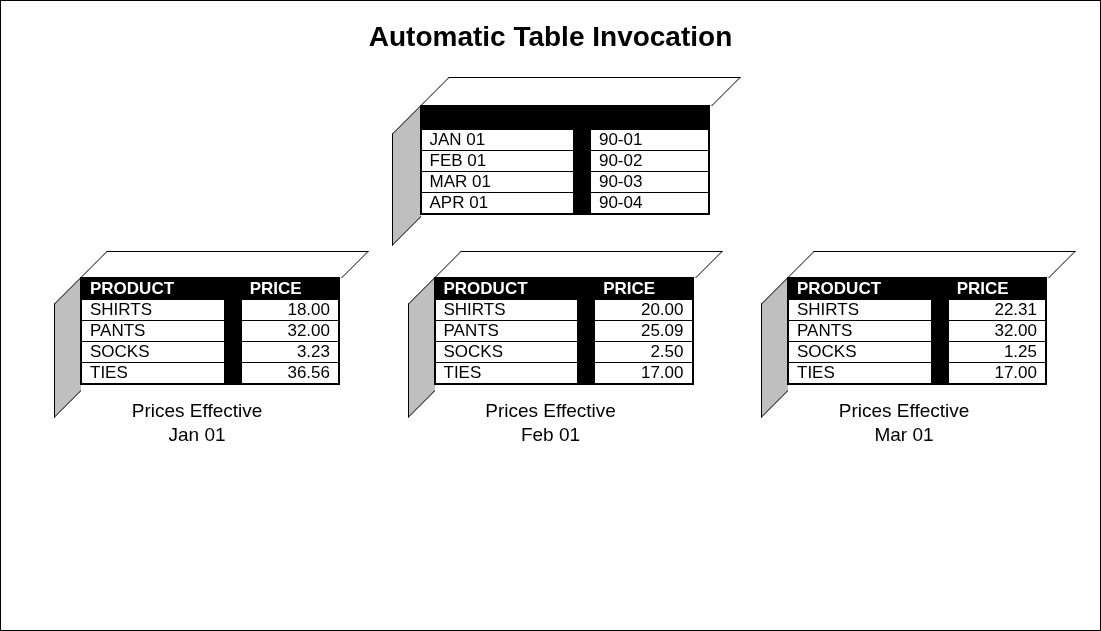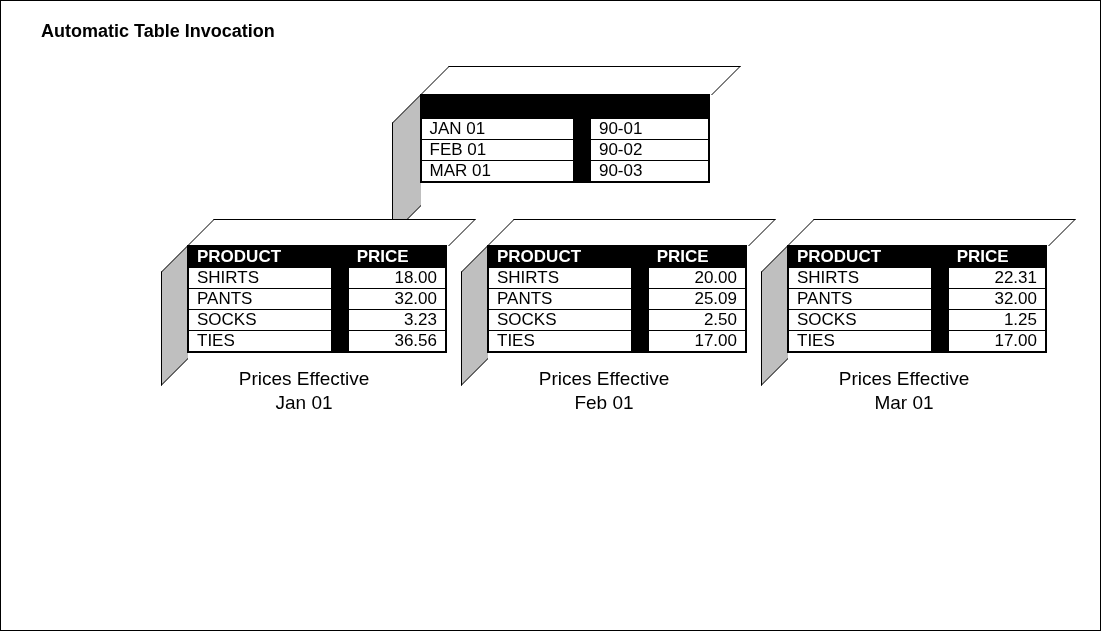--- a/index.html
+++ b/index.html
@@ -10,22 +10,22 @@
   .page {
     box-sizing: border-box;
     width: 1101px;
     height: 631px;
     border: 1px solid #000;
     padding: 16px 40px 20px 40px;
     font-family: Arial, Helvetica, sans-serif;
     color: #000;
   }
   .title {
-    text-align: left;
-    font-size: 18px;
+    text-align: center;
+    font-size: 28px;
     font-weight: bold;
     margin: 4px 0 24px 0;
   }
 
   
   .block3d {
     position: relative;
     margin: 0 auto;
   }
   .b3d-top, .b3d-side {
@@ -89,21 +89,21 @@
 
   .caption {
     text-align: center;
     font-size: 19px;
     margin-top: 14px;
     line-height: 1.25;
   }
 
   .row-secondary {
     display: flex;
-    justify-content: flex-end;
+    justify-content: space-between;
     margin-top: 36px;
     padding: 0 6px;
   }
   .col {
     width: 300px;
   }
 </style>
 </head>
 <body>
 
@@ -129,20 +129,25 @@
         </tr>
         <tr>
           <td class="l">FEB 01</td>
           <td class="sep"></td>
           <td class="l">90-02</td>
         </tr>
         <tr>
           <td class="l">MAR 01</td>
           <td class="sep"></td>
           <td class="l">90-03</td>
+        </tr>
+        <tr>
+          <td class="l">APR 01</td>
+          <td class="sep"></td>
+          <td class="l">90-04</td>
         </tr>
       </tbody>
         </table>
     </div>
   </div>
 
   <div class="row-secondary">
 
     <div class="col">
       <div class="block3d" style="width:260px; padding-top:26px; padding-left:26px;">

